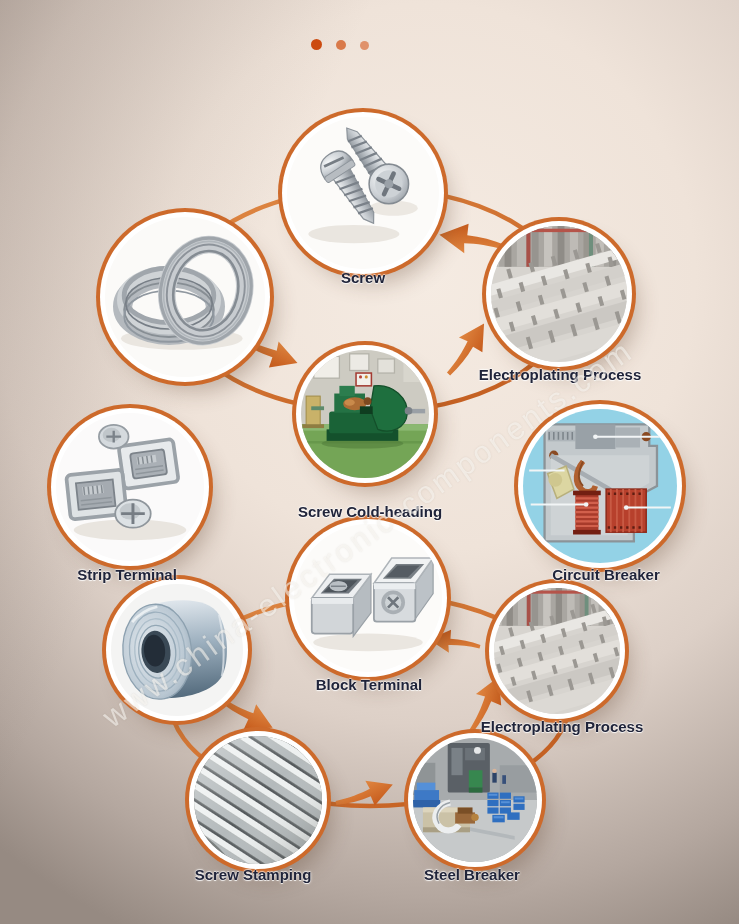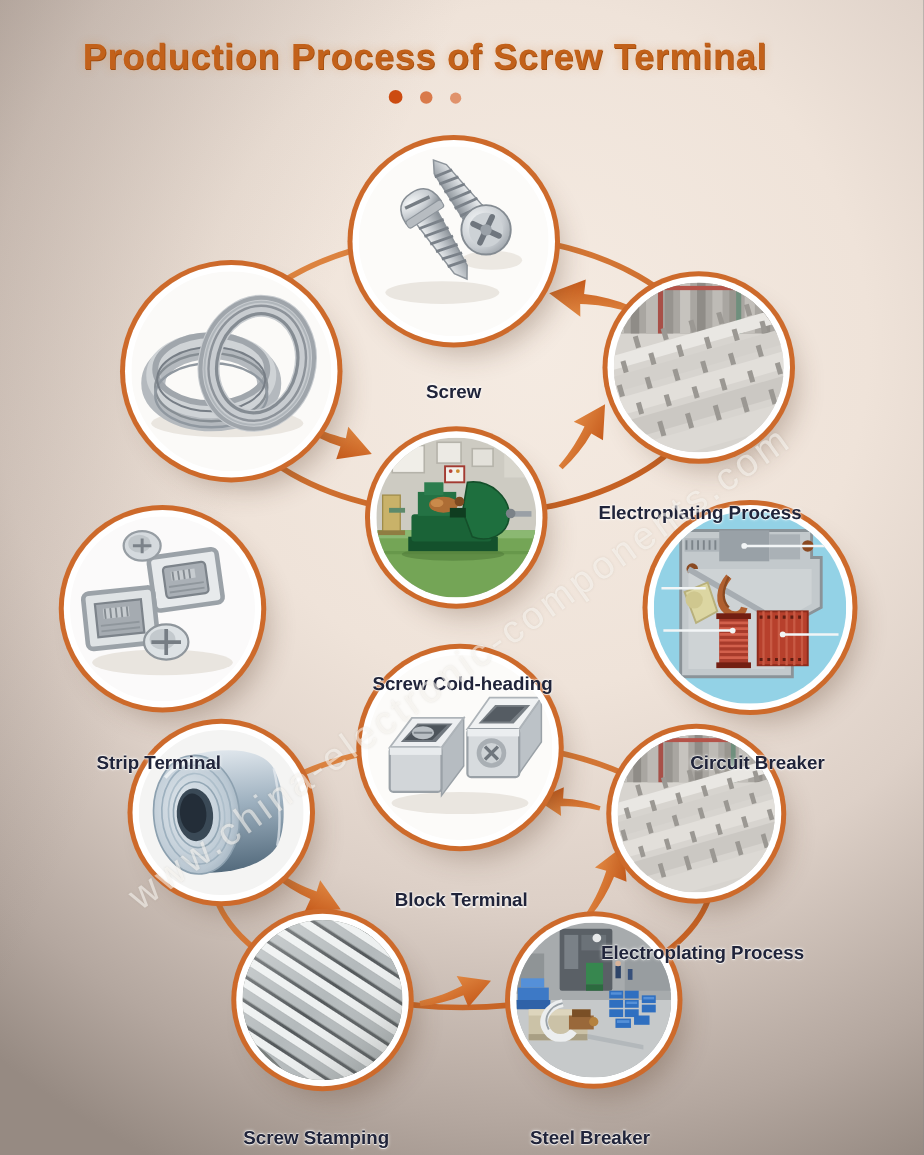--- a/index.html
+++ b/index.html
@@ -24,21 +24,20 @@
   .photo{
     position:absolute;border-radius:50%;overflow:hidden;z-index:2;
     box-shadow:0 0 0 5px #ffffff, 0 0 0 9px #cd6a2b, 10px 14px 22px rgba(80,50,30,.30);
     background:#fff;
   }
   .photo svg{display:block;width:100%;height:100%;}
   .label{
     position:absolute;width:220px;text-align:center;z-index:3;
     font-size:15px;font-weight:700;color:#20243a;line-height:18px;
     text-shadow:0 0 3px rgba(255,255,255,.95), 0 1px 0 rgba(255,255,255,.7), 0 -1px 0 rgba(255,255,255,.5);
-    margin-top:36px;
   }
   .watermark{
     position:absolute;left:8px;top:516px;width:720px;z-index:5;text-align:center;
     font-size:31px;letter-spacing:3px;color:rgba(255,253,250,.55);
     transform:rotate(-35.5deg);transform-origin:50% 50%;
     text-shadow:0 0 2px rgba(140,125,110,.18);white-space:nowrap;pointer-events:none;
   }
 </style>
 </head>
 <body>
@@ -433,21 +432,20 @@
   <div class="label" style="left:17px;top:566px">Strip Terminal</div>
   <div class="label" style="left:496px;top:566px">Circuit Breaker</div>
   <div class="label" style="left:259px;top:676px">Block Terminal</div>
   <div class="label" style="left:452px;top:718px">Electroplating Process</div>
   <div class="label" style="left:143px;top:866px">Screw Stamping</div>
   <div class="label" style="left:362px;top:866px">Steel Breaker</div>
 
   <div class="watermark">www.china-electronic-components.com</div>
 
   <div class="hdr">
-    <h1>Production Process of Screw Terminal</h1>
     <div class="dots">
       <span class="dot dot1"></span>
       <span class="dot dot2"></span>
       <span class="dot dot3"></span>
     </div>
   </div>
 
 </div>
 
 </body></html>

